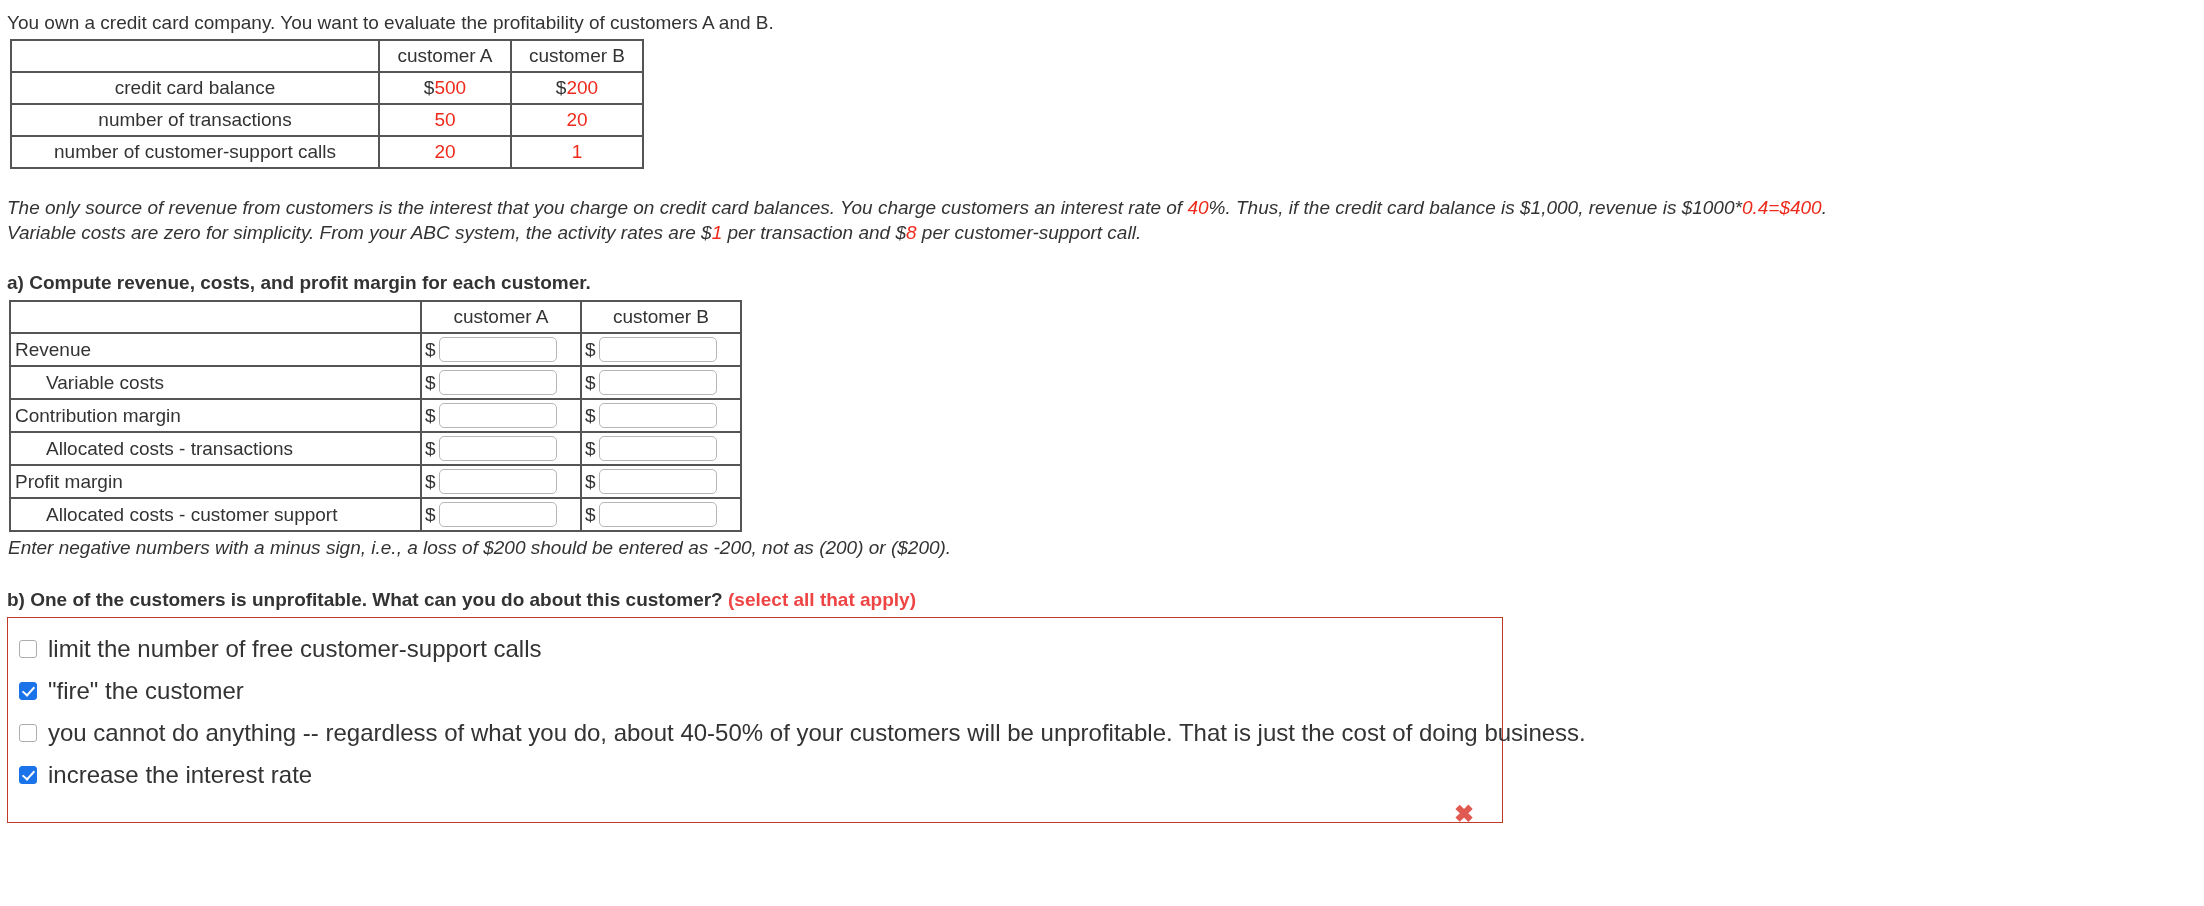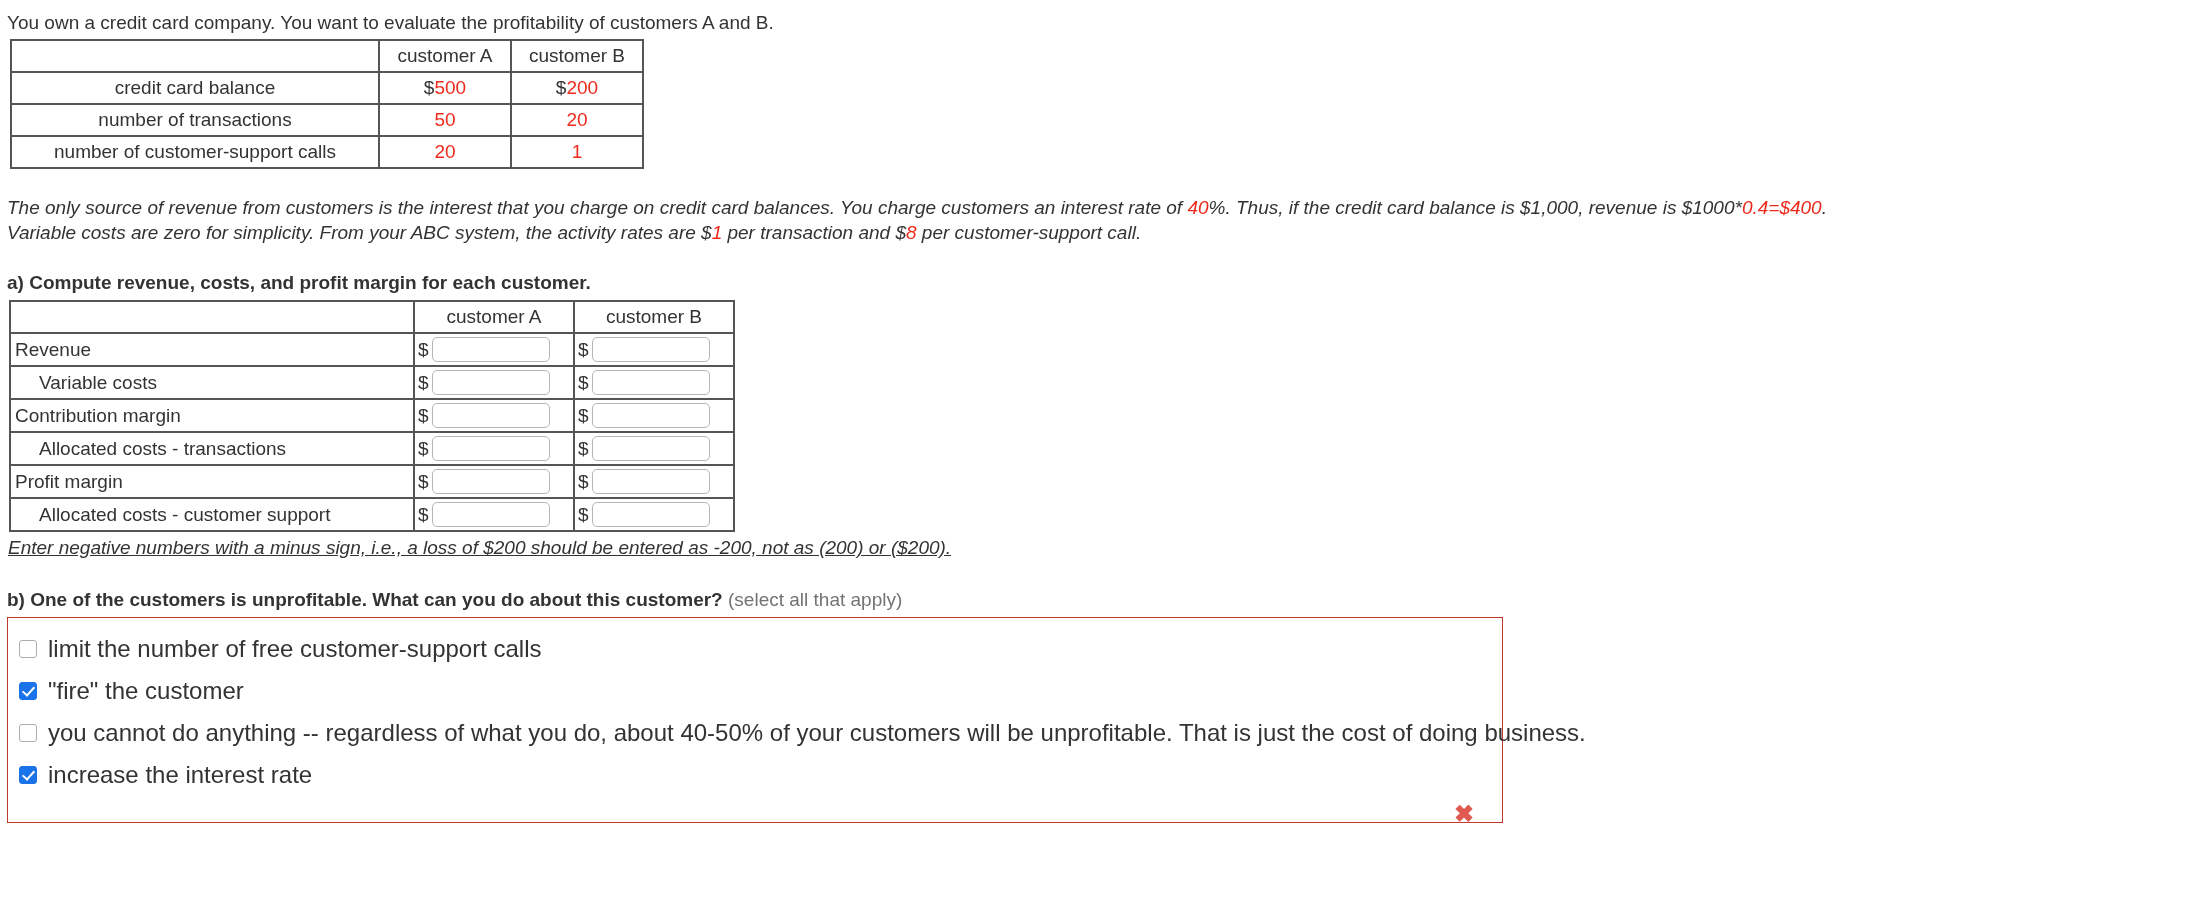--- a/index.html
+++ b/index.html
@@ -95,21 +95,21 @@
     color: #333333;
     background: #ffffff;
     white-space: nowrap;
     vertical-align: middle;
   }
   table.ans-table td.rowlabel {
     text-align: left;
     padding: 4px 2px 4px 4px;
     width: 372px;
   }
-  table.ans-table td.rowlabel.indent { padding-left: 28px; }
+  table.ans-table td.rowlabel.indent { padding-left: 35px; }
   table.ans-table td.colhead {
     text-align: center;
     padding: 4px 10px;
     width: 138px;
   }
   table.ans-table td.cell {
     padding: 3px 3px 3px 3px;
     width: 138px;
   }
   td.cell .cellwrap {
@@ -134,31 +134,30 @@
     color: #333333;
     padding: 0 4px;
     outline: none;
   }
 
   .note {
     font-style: italic;
     font-size: 19px;
     color: #333333;
     margin: 5px 0 0 3px;
-    text-decoration: underline;
   }
 
   
   .qhead-b {
     font-size: 19px;
     font-weight: bold;
     color: #333333;
     margin: 30px 0 0 2px;
   }
-  .qhead-b .normal { font-weight: normal; color: #737373; }
+  .qhead-b .normal { font-weight: bold; color: #ef4444; }
 
   .redbox {
     margin: 6px 0 0 2px;
     width: 1496px;
     height: 206px;
     border: 1px solid #c0392b;
     box-sizing: border-box;
     position: relative;
     background: #ffffff;
   }

